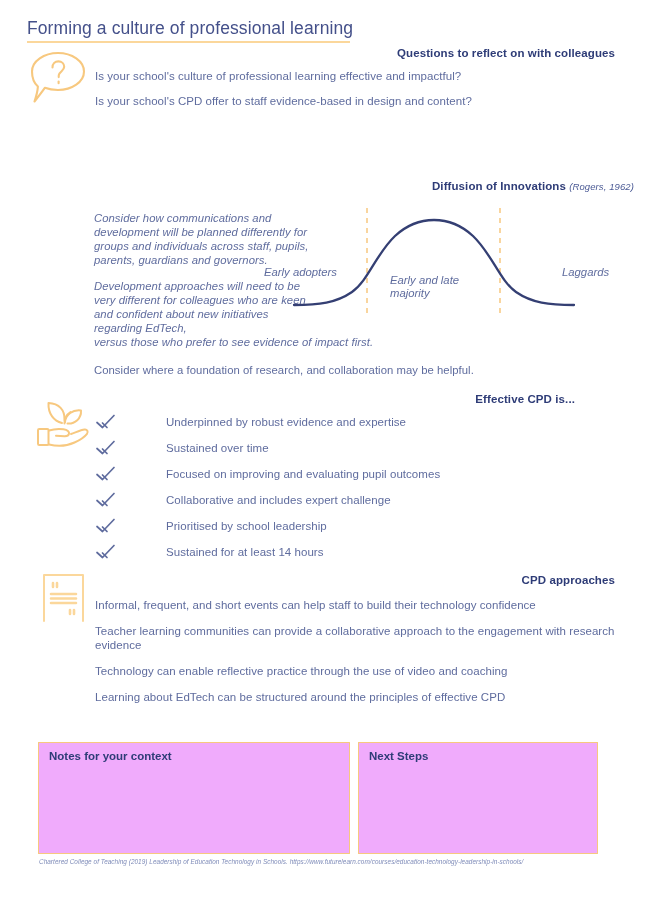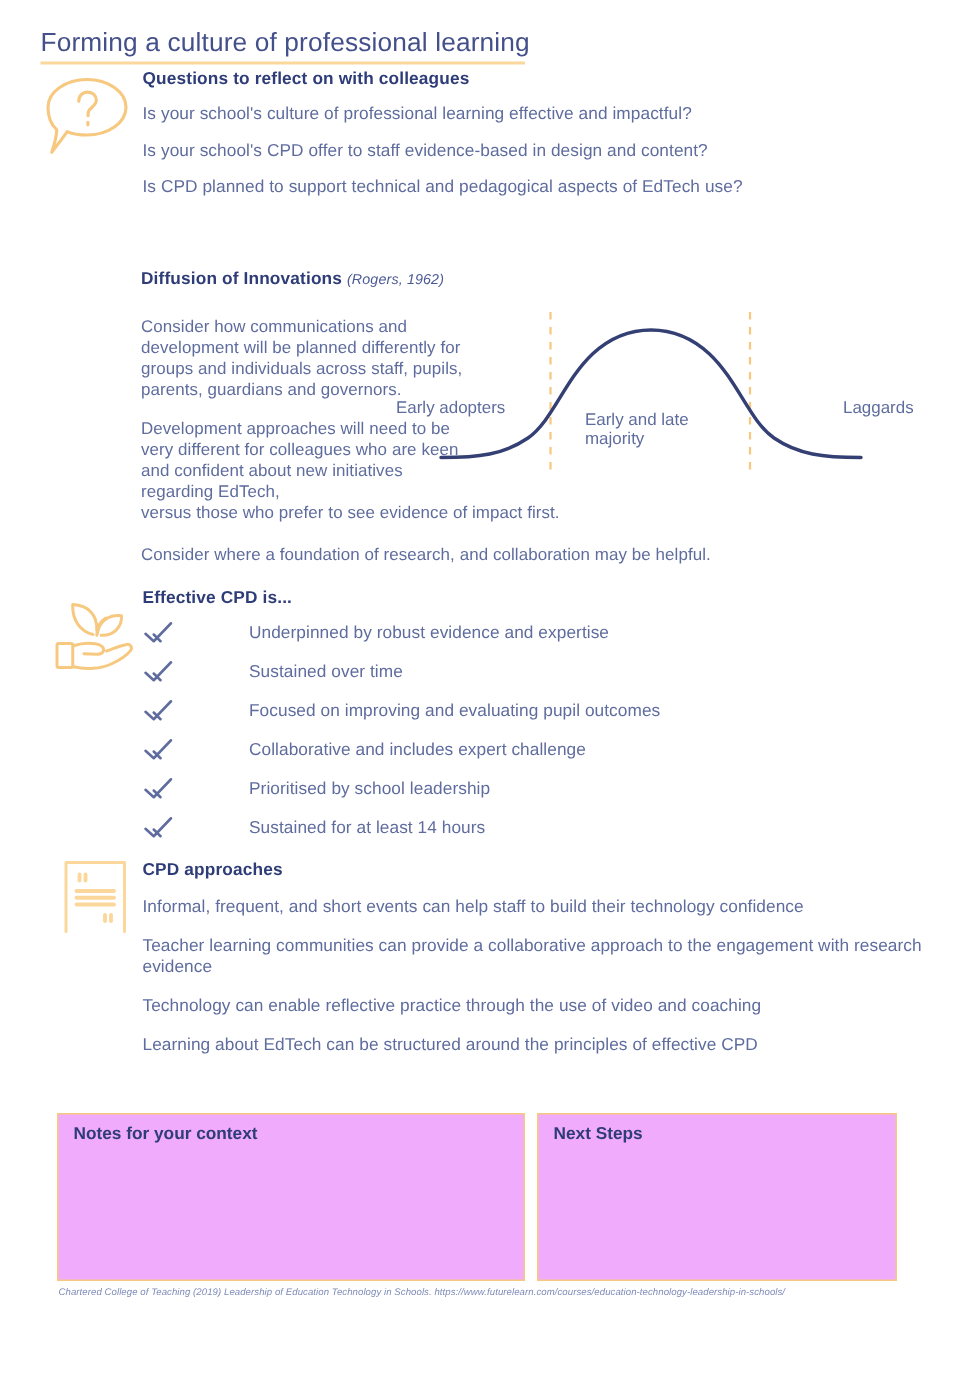--- a/index.html
+++ b/index.html
@@ -45,20 +45,21 @@
 
   
   .section {
     position: absolute;
   }
   .sec-head {
     font-size: 11.5px;
     font-weight: bold;
     color: #2e3c77;
     letter-spacing: 0.1px;
+    text-align: right;
   }
   .sec-head .cite {
     font-weight: normal;
     font-style: italic;
     font-size: 9.5px;
     color: #4b5a95;
   }
   .body-line {
     font-size: 11.3px;
     color: #5f6c9e;
@@ -83,20 +84,21 @@
     width: 60px;
     height: 62px;
   }
 
   
   #diffusion-section { left: 94px; top: 180px; width: 540px; }
   #diffusion-head { margin-bottom: 0; }
   .diff-cols {
     position: relative;
     margin-top: 19px;
+    font-style: italic;
   }
   .diff-text { width: 215px; }
   .diff-para { margin-bottom: 12px; }
   .diff-para:last-child { margin-bottom: 0; }
   .diff-wide { width: 330px; }
 
   .curve-wrap {
     position: absolute;
     left: 170px;
     top: -7px;
@@ -208,21 +210,20 @@
                C36.2 23.6 32 24.6 31 27.4 C30.7 28.3 30.7 29.2 30.7 30.1"></path>
       <path d="M30.6 34.6 L30.6 36.2"></path>
     </svg>
   </div>
 
   <div class="section" id="questions-section">
     <div class="sec-head">Questions to reflect on with colleagues</div>
     <div class="q-list">
       <div class="q">Is your school's culture of professional learning effective and impactful?</div>
       <div class="q">Is your school's CPD offer to staff evidence-based in design and content?</div>
-      <div class="q">Is CPD planned to support technical and pedagogical aspects of EdTech use?</div>
     </div>
   </div>
 
   <div class="section" id="diffusion-section">
     <div class="sec-head" id="diffusion-head">
       <span>Diffusion of Innovations</span>
       <span class="cite">(Rogers, 1962)</span>
     </div>
 
     <div class="diff-cols">

